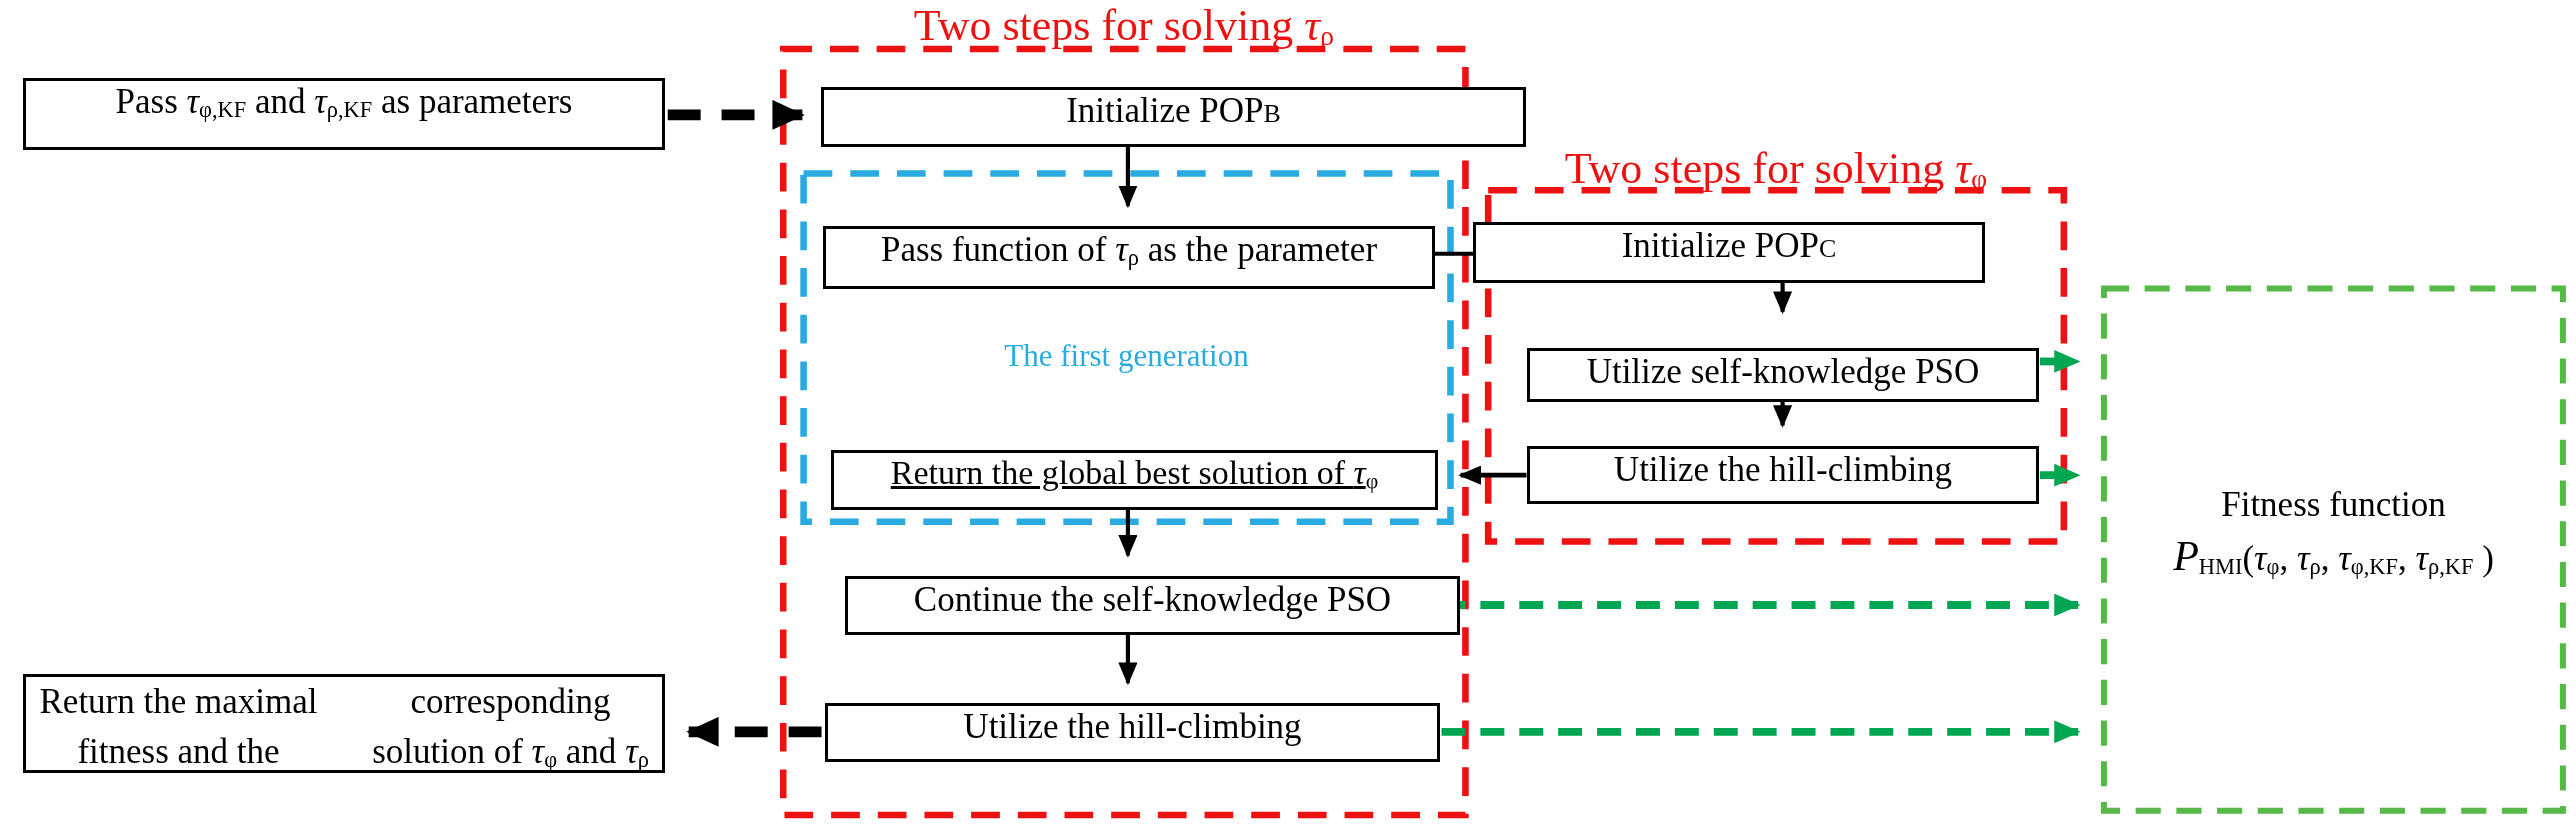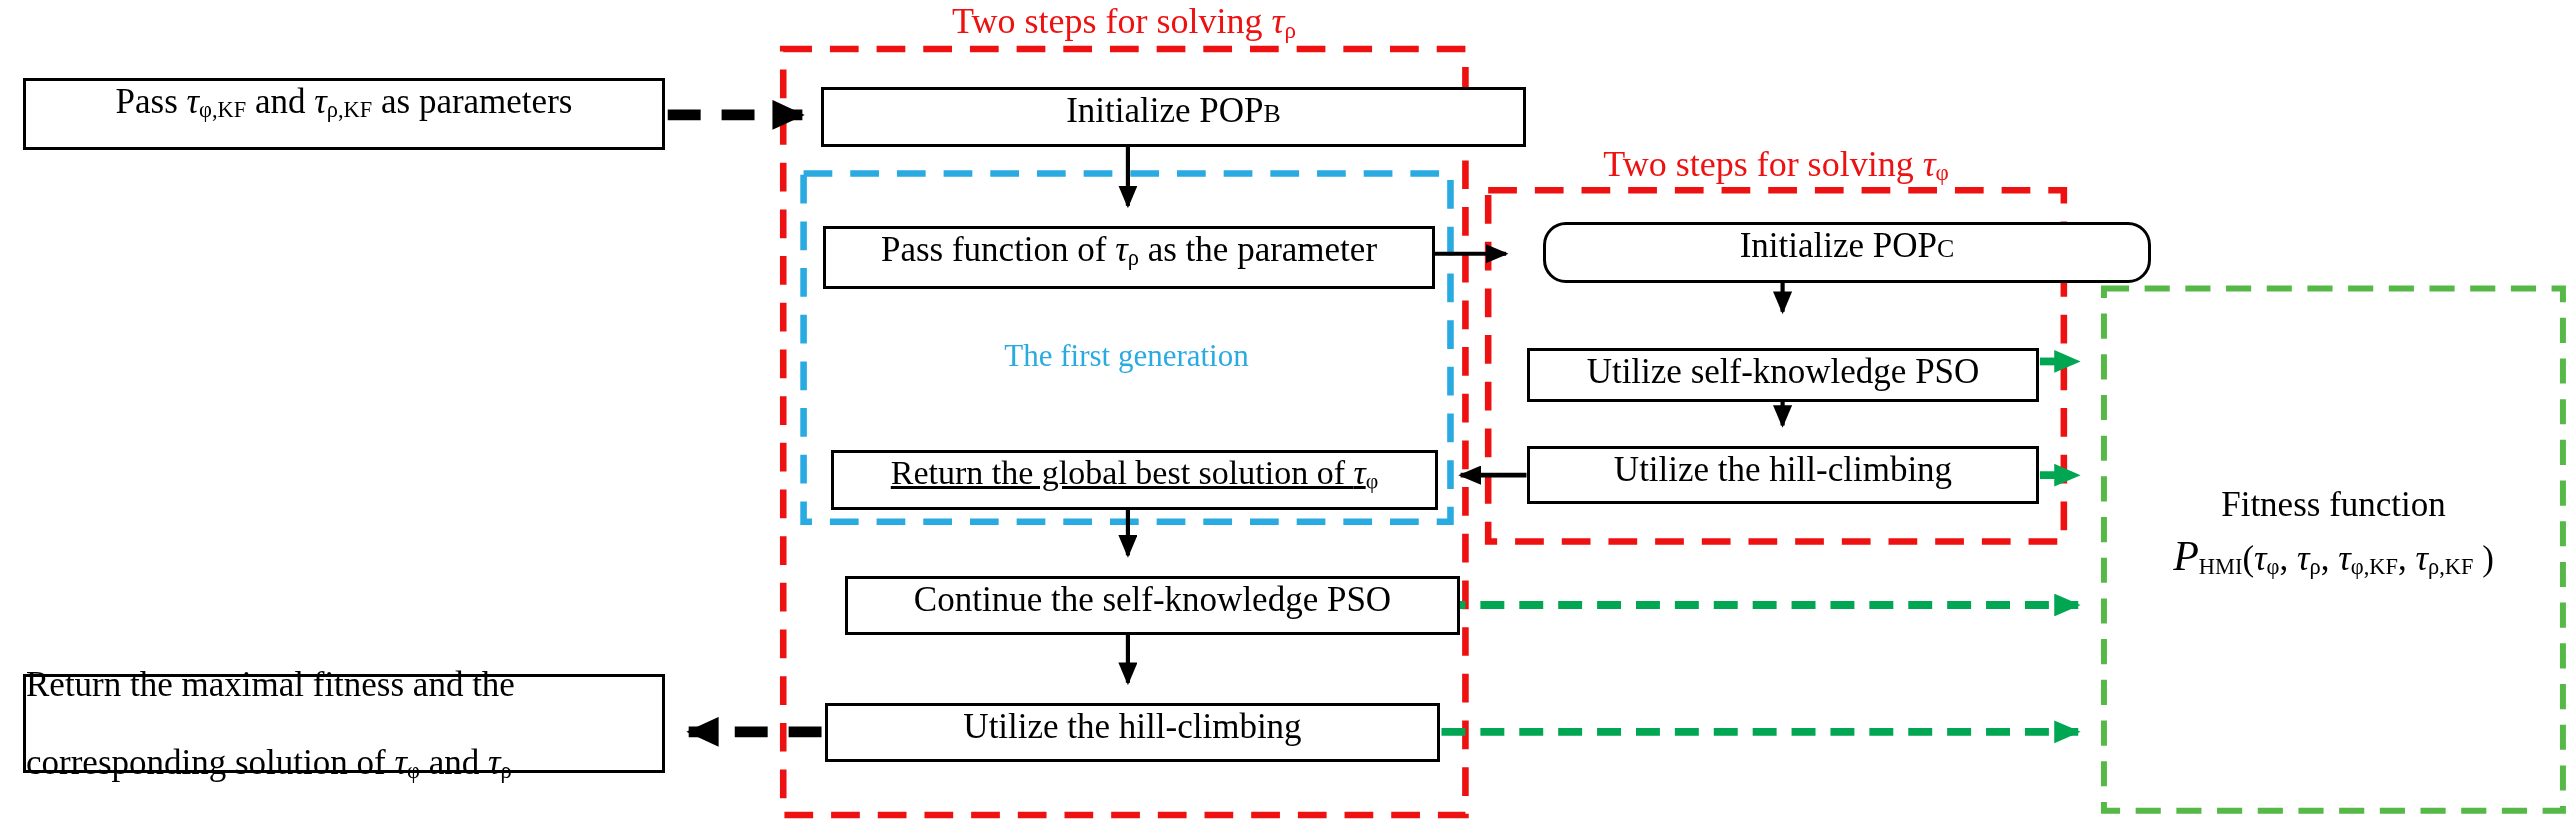--- a/index.html
+++ b/index.html
@@ -6,39 +6,39 @@
     --red:#ee1111; --blue:#29abe2; --green-arrow:#00a651; --green-box:#56b947; --black:#000;
   }
   html,body{margin:0;padding:0;background:#fff;}
   .canvas{position:relative;width:2576px;height:833px;background:#fff;overflow:hidden;
           font-family:"Liberation Serif","DejaVu Serif",serif;color:#000;}
   svg.layer{position:absolute;left:0;top:0;width:2576px;height:833px;}
 
   .box{position:absolute;background:#fff;border:3.6px solid var(--black);box-sizing:border-box;
        display:flex;align-items:flex-start;justify-content:center;text-align:center;
        font-size:35px;line-height:1.2;white-space:nowrap;}
-  .box2{flex-direction:column;white-space:normal;line-height:1.42;gap:28px;}
+  .box2{white-space:normal;line-height:1.42;gap:28px;}
   .tau{font-style:italic;}
   sub.s{font-size:64%;line-height:0;vertical-align:baseline;position:relative;bottom:-0.18em;}
   sub.cap{font-size:74%;line-height:0;vertical-align:baseline;position:relative;bottom:0;}
 
-  .caption{position:absolute;text-align:center;font-size:36px;line-height:1.1;}
+  .caption{position:absolute;text-align:center;font-size:44px;line-height:1.1;}
   .red-cap{color:var(--red);}
   .blue-cap{color:var(--blue);font-size:31px;}
   .fitness{position:absolute;text-align:center;font-size:35px;line-height:1.35;color:#000;white-space:nowrap;}
   .fitness .pvar{font-style:italic;font-size:42px;}
 
   
   #b-pass-params    {left:23px;  top:78px;  width:642px; height:72px;}
   #b-init-popb      {left:821px;top:87px;  width:705px; height:60px;}
   #b-pass-particle  {left:823px;top:226px;  width:612px; height:63px;}
   #b-return-global  {left:831px;top:450px;  width:607px; height:60px;font-size:34px;text-decoration:underline;}
   #b-continue-pso   {left:825px;top:576px;  width:615px; height:59px;margin-left:20px;}
   #b-hill-left      {left:825px;top:703px; width:615px; height:59px;}
-  #b-init-popc      {left:1543px;top:222px;  width:608px;  height:61px;border-radius:23px;}
+  #b-init-popc      {left:1473px;top:222px;  width:512px;  height:61px;}
   #b-pso-right      {left:1527px;top:332px;  width:512px;  height:54px;margin-top:16px;}
   #b-hill-right     {left:1527px;top:446px;  width:512px;  height:58px;}
   #b-return-max     {left:23px;  top:674px; width:642px; height:99px;}
 
   #t-solve-rho {left:783px;top:2.4px;  width:682px;}
   #t-solve-phi {left:1488px;top:145px;width:576px;}
   #t-first-gen {left:803px;top:339px;width:647px;}
   #t-fitness   {left:2104px;top:481px;width:459px;}
 </style>
 </head>

